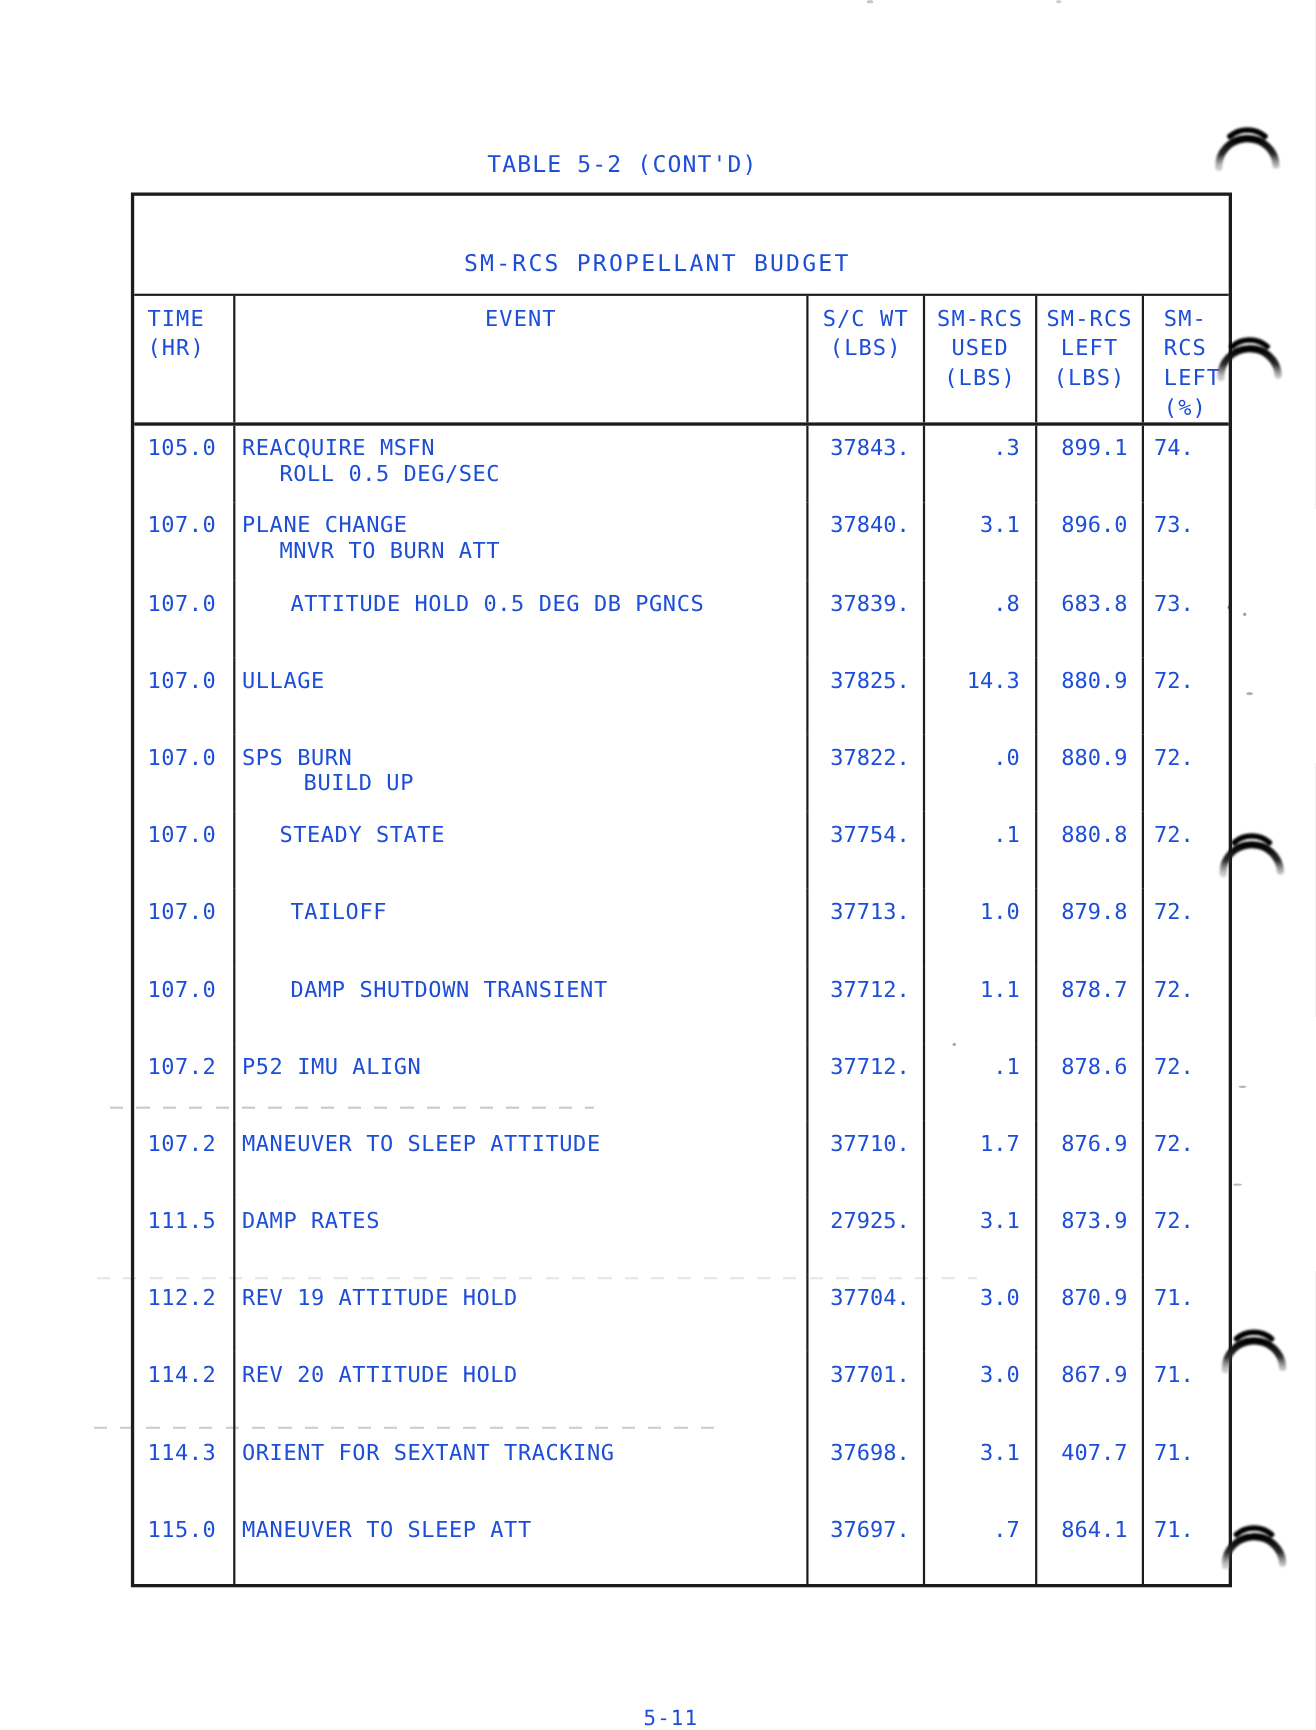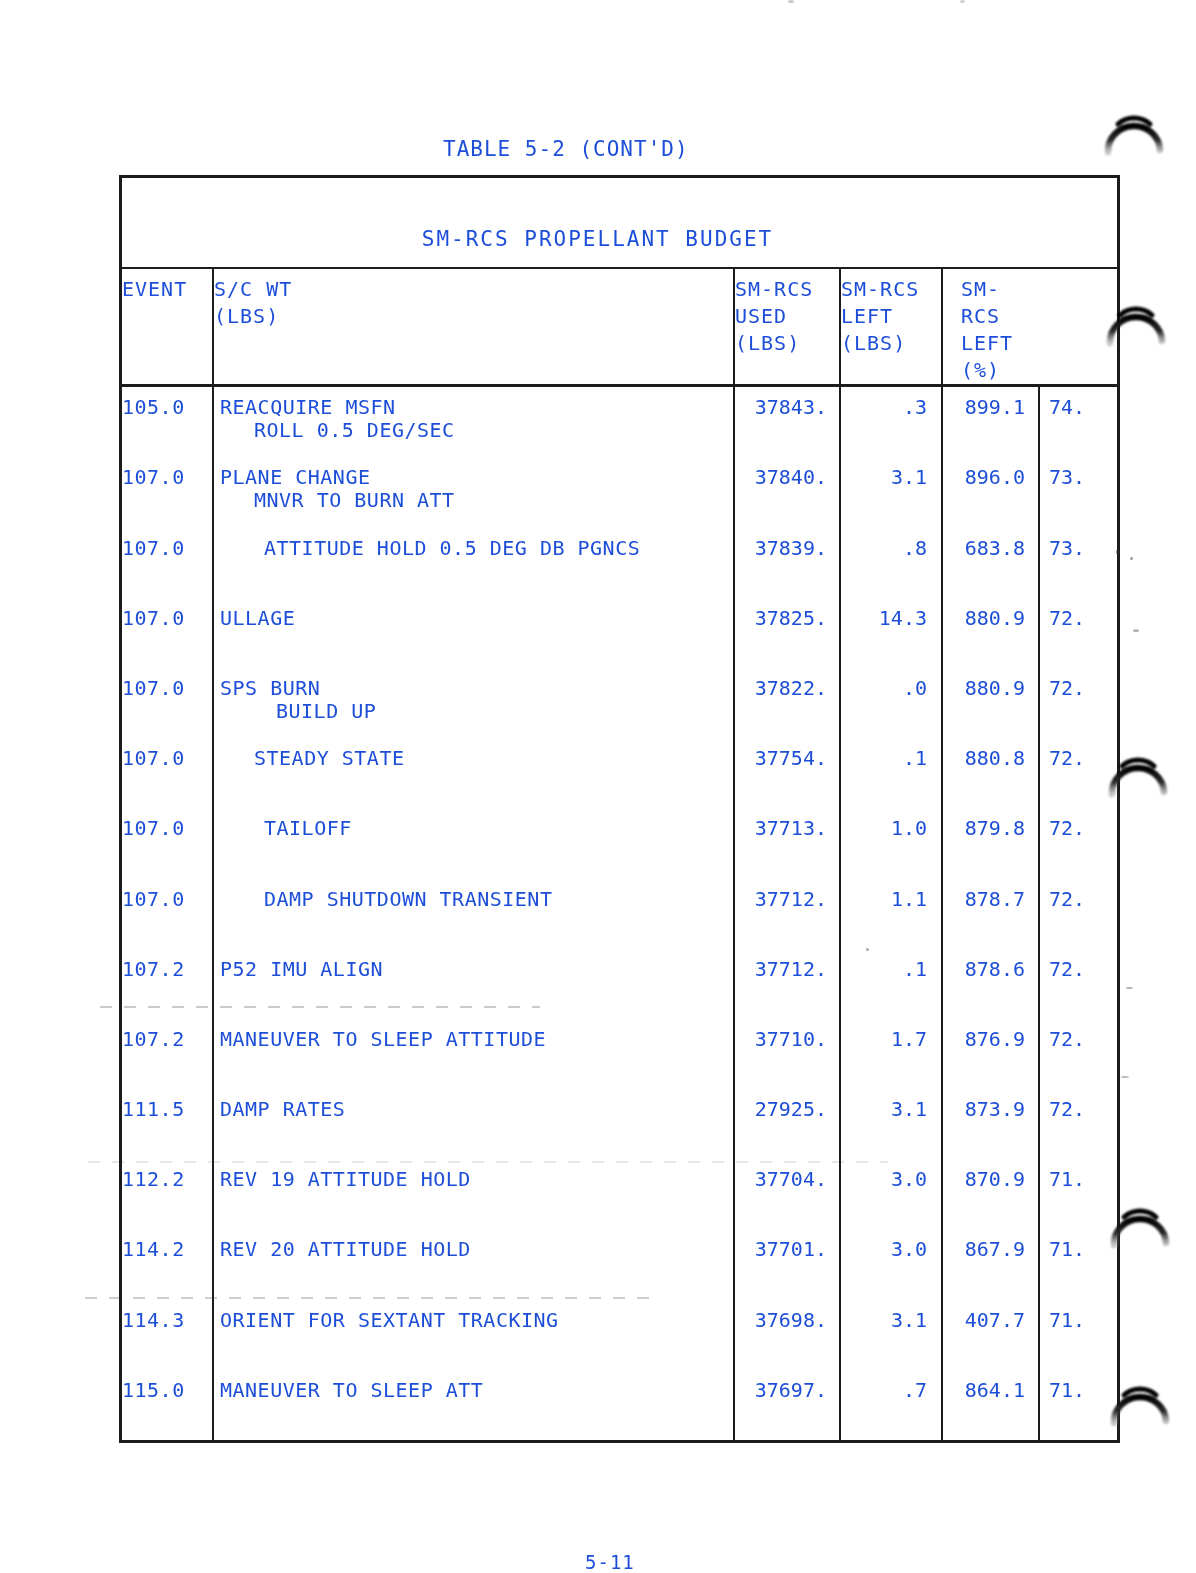--- a/index.html
+++ b/index.html
@@ -25,29 +25,29 @@
   }
   .caption-row .caption {
     font-size:21px; letter-spacing:2px; position:relative; left:-22px;
     white-space:nowrap;
   }
   .grid-cols { display:grid; grid-template-columns:92px 521px 106px 102px 97px auto; }
   .grid-cols > div { border-right:2px solid #1c1c1c; box-sizing:border-box; overflow:hidden; }
   .grid-cols > div:last-child { border-right:none;padding-left:18px; }
   .header-row { height:115px; border-bottom:3px solid #1c1c1c; }
   .hcell { padding-top:7px; font-size:20px; line-height:27px; }
-  .hcell.align-center { text-align:left; }
+  .hcell.align-center { text-align:center; }
   .hcell.align-left { padding-left:12px; }
   .hcell.c5 { padding-left:8px; }
   .hline { white-space:nowrap; letter-spacing:1px; }
   .tbody { flex:1; display:flex; flex-direction:column; }
   .trow { height:70.2px; flex:0 0 auto; }
   .trow:last-child { flex:1 1 auto; }
   .trow > div { padding-top:9px; font-size:20px; line-height:23px; white-space:nowrap; }
-  .trow > div:nth-child(1) { letter-spacing:0.5px; }
+  .trow > div:nth-child(1) { padding-left:12px; letter-spacing:0.5px; }
   .trow > div:nth-child(3) { text-align:right; padding-right:12px; }
   .trow > div:nth-child(4) { text-align:right; padding-right:14px; }
   .trow > div:nth-child(5) { text-align:right; padding-right:13px; }
   .trow > div:nth-child(6) { padding-left:9px; }
   .event-line { letter-spacing:0.5px; }
   .ind0 { padding-left:6px; }
   .ind1 { padding-left:40px; }
   .ind2 { padding-left:50px; }
   .ind3 { padding-left:62px; }
   .page-number {
@@ -67,20 +67,24 @@
 
 <div class="page">
 
   <div class="doc-title">TABLE  5-2 (CONT'D)</div>
 
   <div class="table-frame">
     <div class="caption-row">
       <div class="caption">SM-RCS PROPELLANT BUDGET</div>
     </div>
     <div class="header-row grid-cols">
+        <div class="hcell c0 align-left">
+          <div class="hline">TIME</div>
+          <div class="hline">(HR)</div>
+        </div>
         <div class="hcell c1 align-center">
           <div class="hline">EVENT</div>
         </div>
         <div class="hcell c2 align-center">
           <div class="hline">S/C WT</div>
           <div class="hline">(LBS)</div>
         </div>
         <div class="hcell c3 align-center">
           <div class="hline">SM-RCS</div>
           <div class="hline">USED</div>

